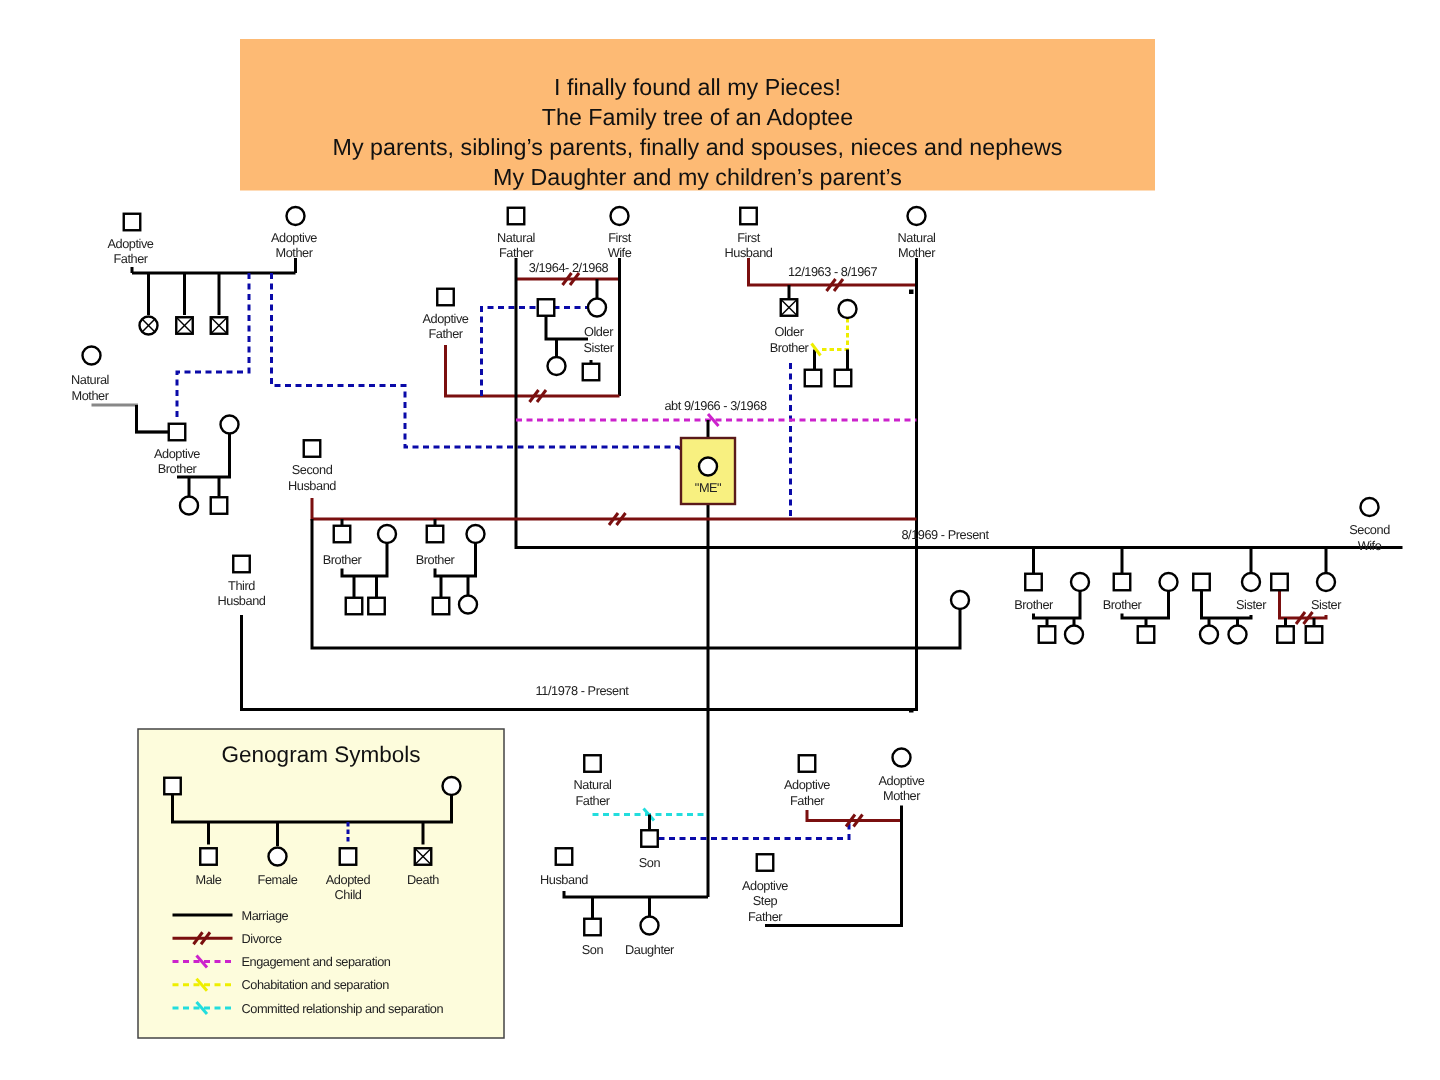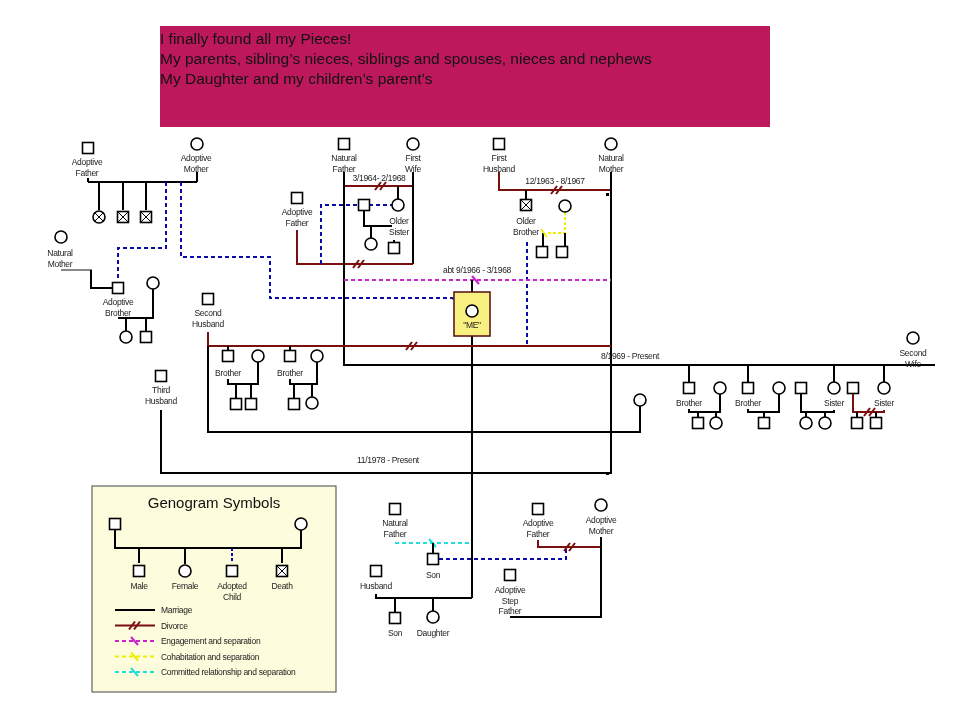--- a/index.html
+++ b/index.html
@@ -1,33 +1,34 @@
 <!DOCTYPE html>
 <html><head>
 <meta charset="utf-8">
 <style>
   html, body { margin: 0; padding: 0; background: #ffffff; }
   body { width: 960px; height: 720px; position: relative; overflow: hidden; font-family: "Liberation Sans", sans-serif; }
   #title-box {
     position: absolute; left: 160px; top: 26px; width: 610px; height: 101px;
-    background: #be185d; box-sizing: border-box; padding-top: 3px;
-    color: #111; font-size: 15.5px; line-height: 20px;
+    background: #fdba74; box-sizing: border-box; padding-top: 23px;
+    text-align: center; color: #111; font-size: 15.5px; line-height: 20px;
   }
   #title-box div { white-space: nowrap; }
   svg#geno { position: absolute; left: 0; top: 0; }
   .lbl { font-family: "Liberation Sans", sans-serif; font-size: 8.5px; fill: #222; letter-spacing: -0.3px; }
   .lbl-md { font-family: "Liberation Sans", sans-serif; font-size: 8.5px; fill: #222; letter-spacing: -0.3px; }
   .legend-title { font-family: "Liberation Sans", sans-serif; font-size: 15px; fill: #111; }
 </style>
 </head>
 <body>
 
 <div id="title-box">
   <div>I finally found all my Pieces!</div>
-  <div>My parents, sibling’s nieces, siblings and spouses, nieces and nephews</div>
+  <div>The Family tree of an Adoptee</div>
+  <div>My parents, sibling’s parents, finally and spouses, nieces and nephews</div>
   <div>My Daughter and my children’s parent’s</div>
 </div>
 
 <svg id="geno" width="960" height="720" viewBox="0 0 960 720">
   <g id="lines">
       <polyline points="88,182 88,182 197,182" fill="none" stroke="#000" stroke-width="2" stroke-dasharray="none"></polyline>
       <polyline points="88,178 88,182" fill="none" stroke="#000" stroke-width="2" stroke-dasharray="none"></polyline>
       <polyline points="197,172 197,182" fill="none" stroke="#000" stroke-width="2" stroke-dasharray="none"></polyline>
       <polyline points="99,182 99,210" fill="none" stroke="#000" stroke-width="2" stroke-dasharray="none"></polyline>
       <polyline points="123,182 123,210" fill="none" stroke="#000" stroke-width="2" stroke-dasharray="none"></polyline>

